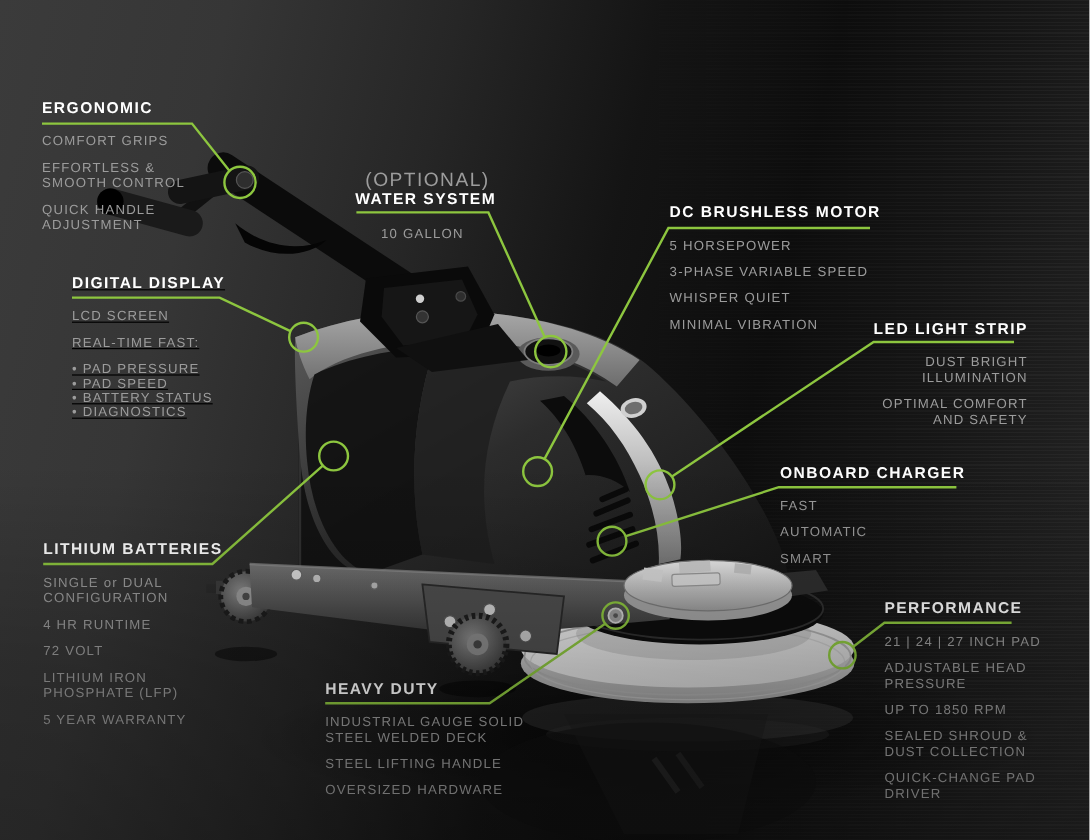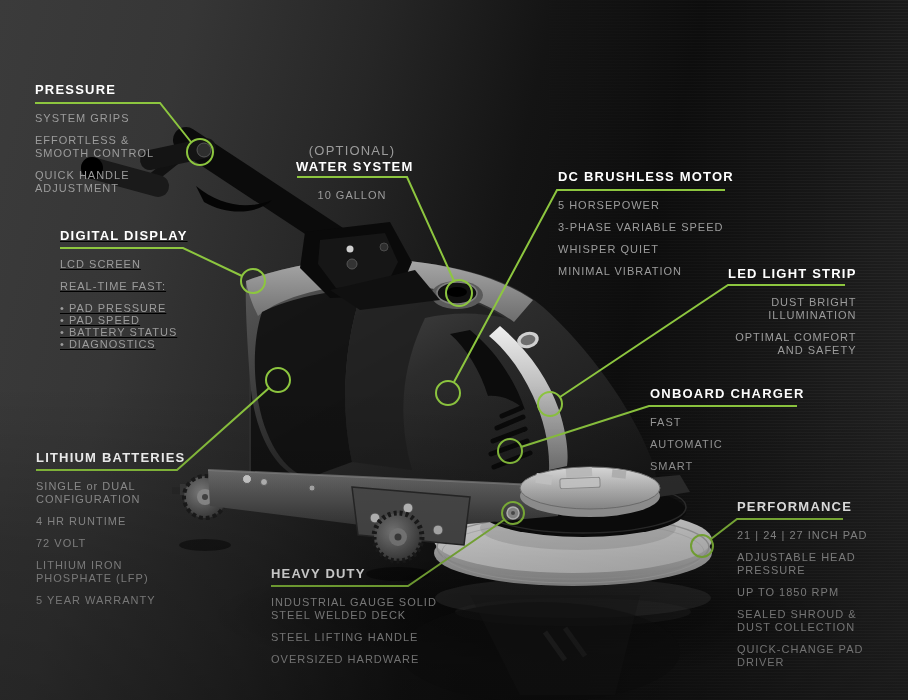--- a/index.html
+++ b/index.html
@@ -16,21 +16,21 @@
     pointer-events:none;
   }
   .floor-shade{
     position:absolute;left:0;bottom:0;width:100%;height:45%;
     background:linear-gradient(to bottom,rgba(0,0,0,0) 0%,rgba(0,0,0,0.22) 55%,rgba(0,0,0,0.3) 100%);
     pointer-events:none;
   }
   svg.layer{position:absolute;left:0;top:0;}
   .callout{position:absolute;}
   .co-title{font-size:13px;font-weight:bold;color:#ffffff;letter-spacing:1.2px;line-height:16px;white-space:nowrap;}
-  .co-pre{font-size:13px;color:#9c9c9c;letter-spacing:1.2px;line-height:13px;white-space:nowrap;}
+  .co-pre{font-size:16px;color:#9c9c9c;letter-spacing:1.2px;line-height:13px;white-space:nowrap;text-align:right;}
   .co-items{margin-top:14px;}
   .co-item{font-size:11px;color:#9c9c9c;letter-spacing:1px;line-height:13px;margin-bottom:9px;white-space:pre-line;}
   .co-item.bullets{line-height:12px;}
   .callout.center{text-align:center;}
   .callout.center .co-title{display:inline-block;}
 </style>
 </head>
 <body>
 
 <div id="stage">
@@ -211,23 +211,23 @@
     <circle cx="278" cy="380" r="12"></circle>
 
     <polyline points="271,586 408,586 504,520"></polyline>
     <circle cx="513" cy="513" r="11"></circle>
 
     <polyline points="843,519 737,519 711,539"></polyline>
     <circle cx="702" cy="546" r="11"></circle>
   </svg>
 
   <div class="callout" style="left:35px;top:82px;">
-    <div class="co-title">PRESSURE</div>
-    <div class="co-items">
-      <div class="co-item">SYSTEM GRIPS</div>
+    <div class="co-title">ERGONOMIC</div>
+    <div class="co-items">
+      <div class="co-item">COMFORT GRIPS</div>
       <div class="co-item">EFFORTLESS &amp;
 SMOOTH CONTROL</div>
       <div class="co-item">QUICK HANDLE
 ADJUSTMENT</div>
     </div>
   </div>
 
   <div class="callout center" style="left:296px;top:144px;width:112px;">
     <div class="co-pre">(OPTIONAL)</div>
     <div class="co-title">WATER SYSTEM</div>

